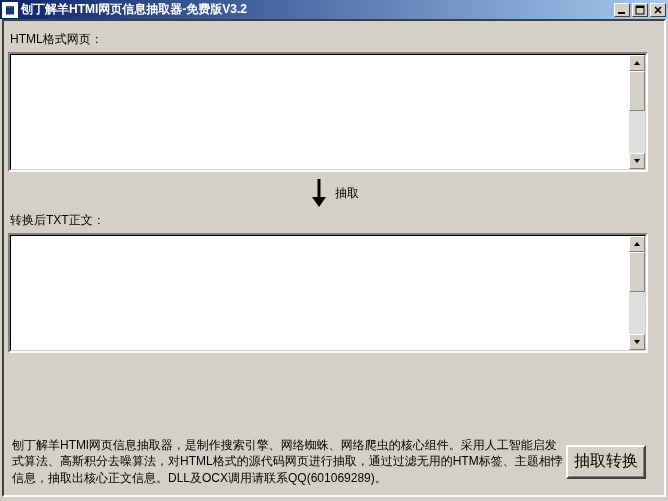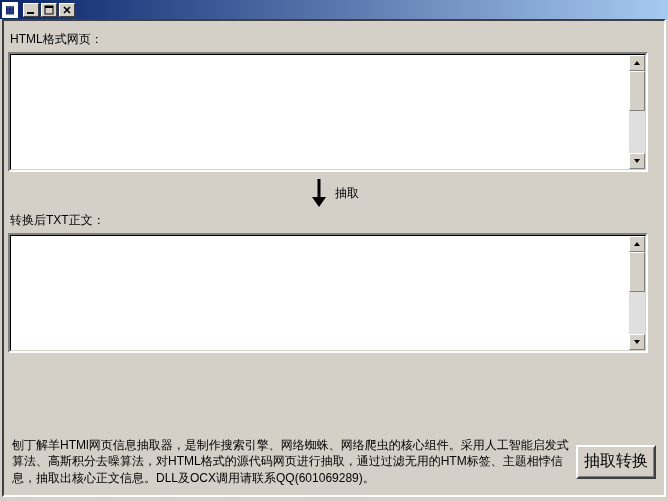--- a/index.html
+++ b/index.html
@@ -126,21 +126,21 @@
     align-items: center;
     justify-content: center;
     height: 34px;
     gap: 6px;
   }
   .arrow-row .label { font-size: 12px; }
 
   .bottom-row {
     position: absolute;
     left: 8px;
-    right: 8px;
+    right: 18px;
     bottom: 8px;
     display: flex;
     align-items: center;
     justify-content: flex-end;
   }
   .description {
     flex: 1;
     font-size: 12px;
     line-height: 1.4;
     color: #000;
@@ -165,20 +165,21 @@
     border: 1px solid;
     border-color: #d4d0c8 #808080 #808080 #d4d0c8;
     pointer-events: none;
   }
 </style>
 </head>
 <body>
 
 <div class="titlebar">
   <span class="icon">▦</span>
+  <span class="title-text">刨丁解羊HTMl网页信息抽取器-免费版V3.2</span>
   <div class="win-btns">
     <div class="win-btn">
       <svg viewBox="0 0 10 10">
           <rect x="1" y="7" width="7" height="2" fill="#000"></rect>
         </svg>
     </div>
     <div class="win-btn">
       <svg viewBox="0 0 10 10">
           <rect x="1" y="1" width="8" height="8" fill="none" stroke="#000" stroke-width="1"></rect>
           <rect x="1" y="1" width="8" height="2" fill="#000"></rect>

